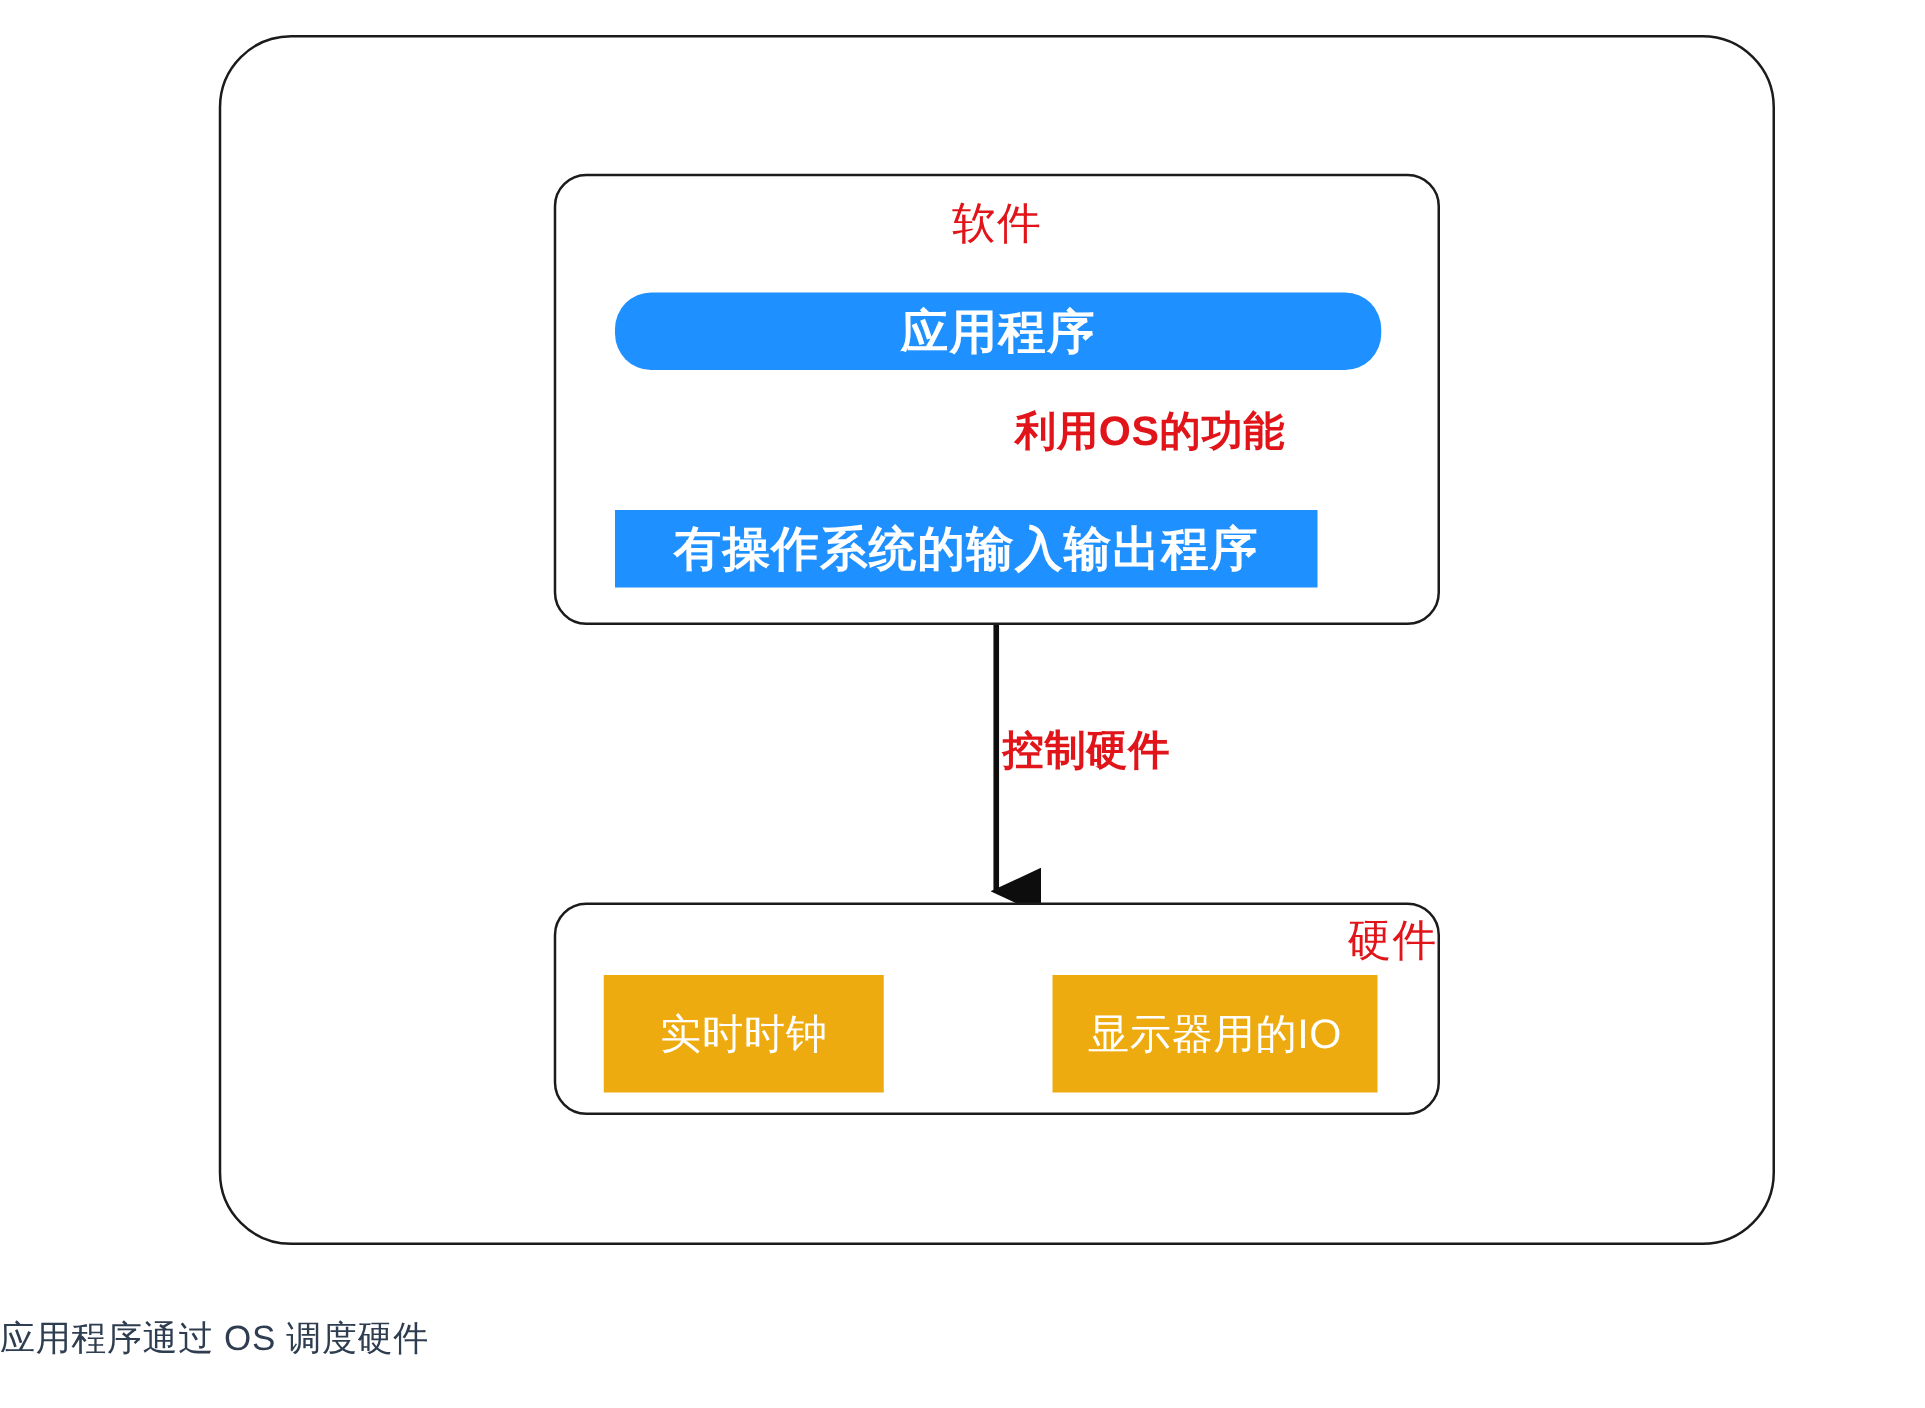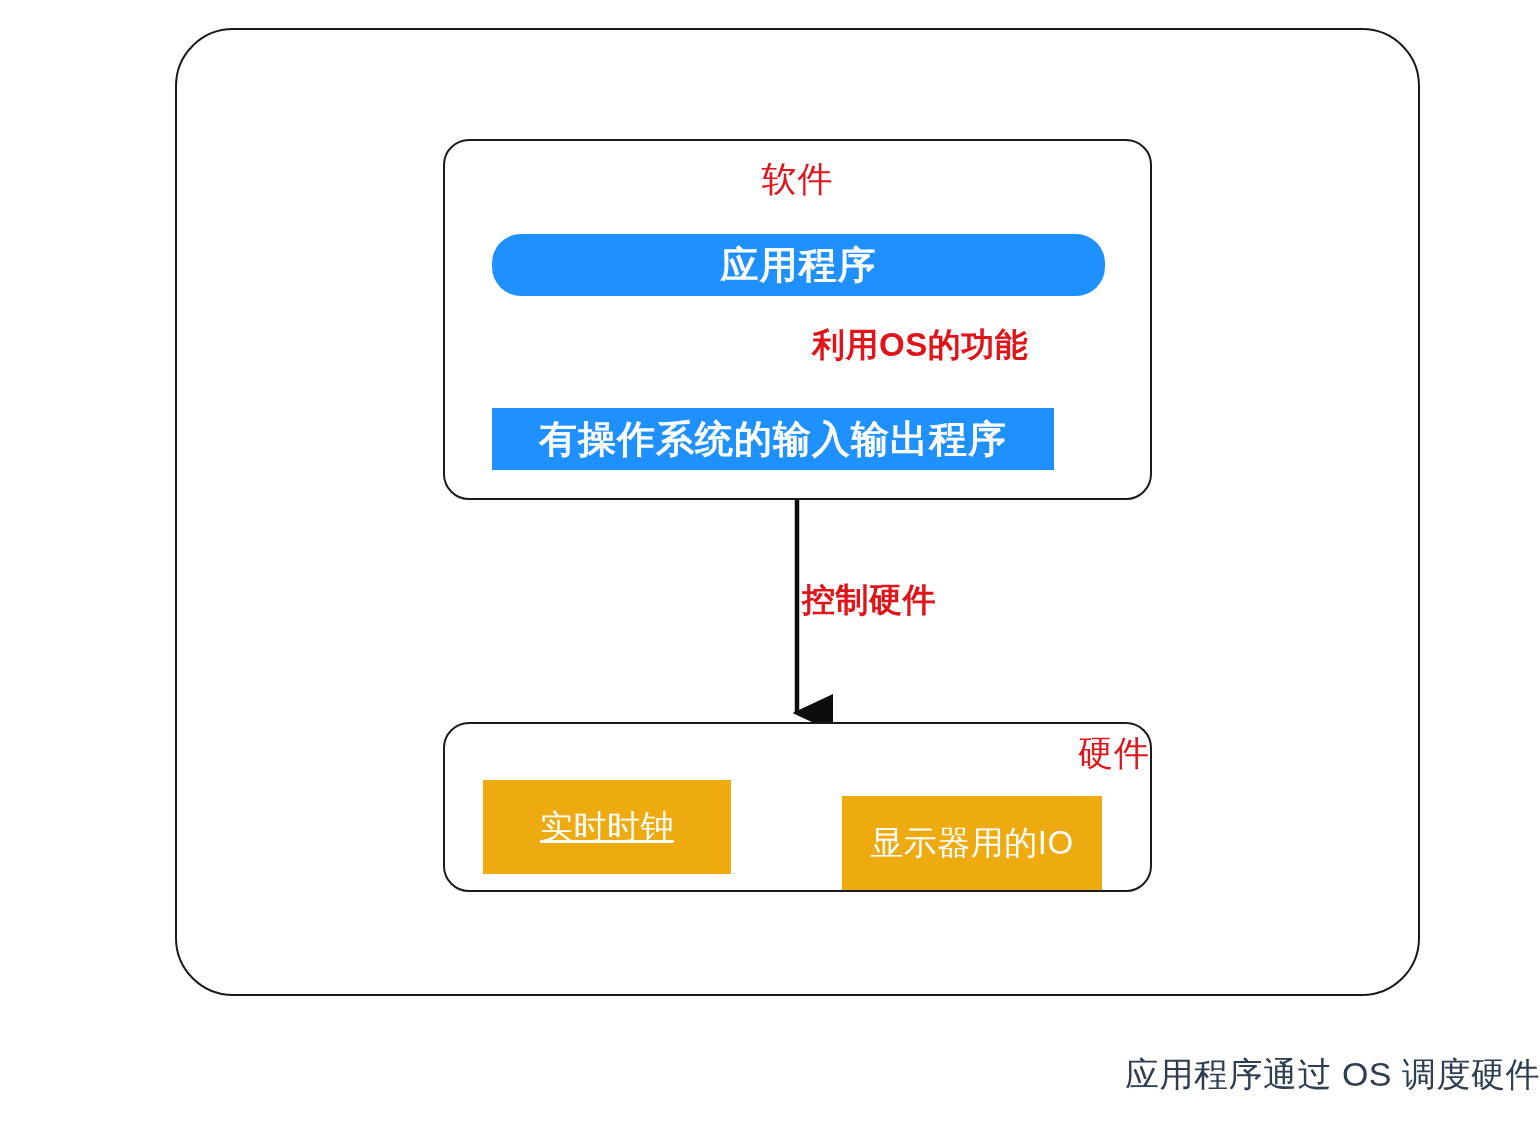--- a/index.html
+++ b/index.html
@@ -106,30 +106,28 @@
   }
   .block-os {
     left: 490px;
     top: 406px;
     width: 562px;
     height: 62px;
   }
   .block-clock {
     left: 481px;
     top: 778px;
-    width: 248px;
+    width: 224px;
     height: 94px;
-    text-decoration: underline;
   }
   .block-io {
     left: 840px;
     top: 778px;
     width: 260px;
     height: 94px;
-    margin-top: 16px;
   }
 
   
   .arrow {
     position: absolute;
     left: 0;
     top: 0;
     width: 1540px;
     height: 1126px;
     pointer-events: none;
@@ -153,26 +151,25 @@
     left: 802px;
     top: 583px;
   }
 
   
   .caption {
     position: absolute;
     left: 0;
     right: 0;
     top: 1053px;
-    text-align: right;
+    text-align: left;
     color: #2e3d50;
-    font-size: 34px;
+    font-size: 28px;
     line-height: 1.25;
     letter-spacing: 0.5px;
-    padding-left: 37px;
   }
 </style>
 </head>
 <body>
 
 <div id="stage">
 
   <div class="outer-box"></div>
 
   <svg class="arrow" viewBox="0 0 1540 1126" xmlns="http://www.w3.org/2000/svg">

